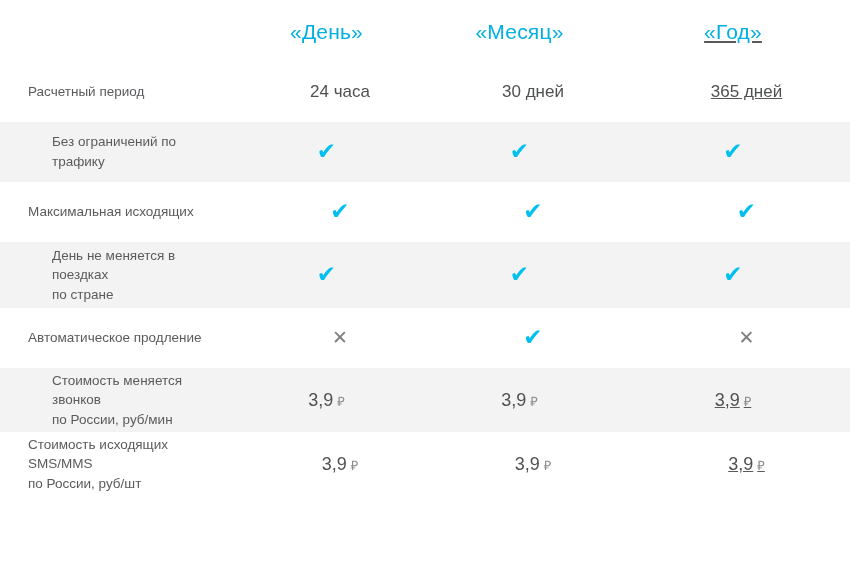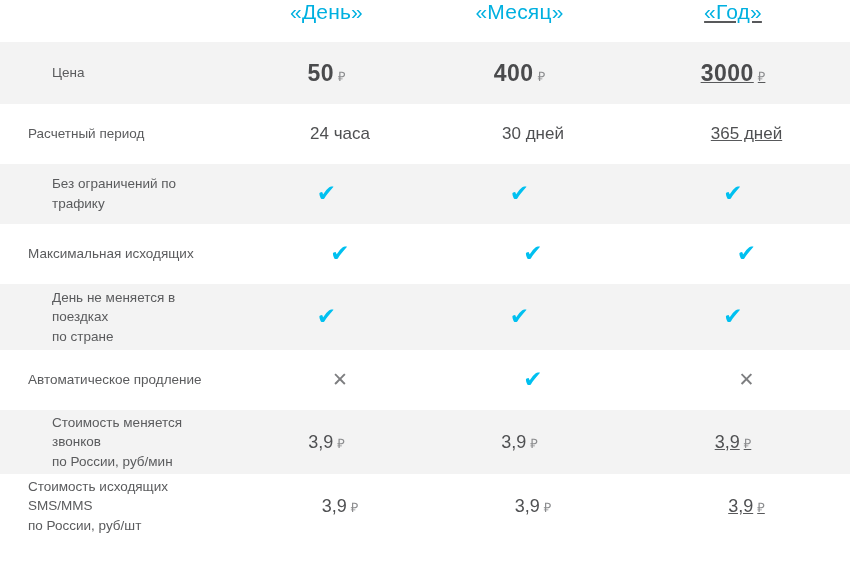--- a/index.html
+++ b/index.html
@@ -22,20 +22,21 @@
   .header-row td {
     padding: 0 0 18px 0;
     vertical-align: bottom;
   }
   .plan-name {
     color: #00b0e0;
     font-size: 21px;
     text-align: center;
     font-weight: normal;
     letter-spacing: 0.2px;
+    margin-top: 20px;
   }
   .feature-cell {
     width: 230px;
     padding-left: 52px;
     padding-right: 12px;
     font-size: 13.5px;
     color: #5a5b5d;
     line-height: 1.45;
     text-align: left;
     vertical-align: middle;
@@ -114,32 +115,20 @@
       <div class="plan-name">«День»</div>
     </td>
     <td class="value-cell">
       <div class="plan-name">«Месяц»</div>
     </td>
     <td class="value-cell last">
       <div class="plan-name">«Год»</div>
     </td>
   </tr>
 
-  <tr class="shaded row-price">
-    <td class="feature-cell">Цена</td>
-    <td class="value-cell">
-      <span class="price-main">50</span><span class="rub">₽</span>
-    </td>
-    <td class="value-cell">
-      <span class="price-main">400</span><span class="rub">₽</span>
-    </td>
-    <td class="value-cell last">
-      <span class="price-main">3000</span><span class="rub">₽</span>
-    </td>
-  </tr>
 
   <tr class="plain row-period">
     <td class="feature-cell">Расчетный период</td>
     <td class="value-cell">
       <span class="period-text">24 часа</span>
     </td>
     <td class="value-cell">
       <span class="period-text">30 дней</span>
     </td>
     <td class="value-cell last">

